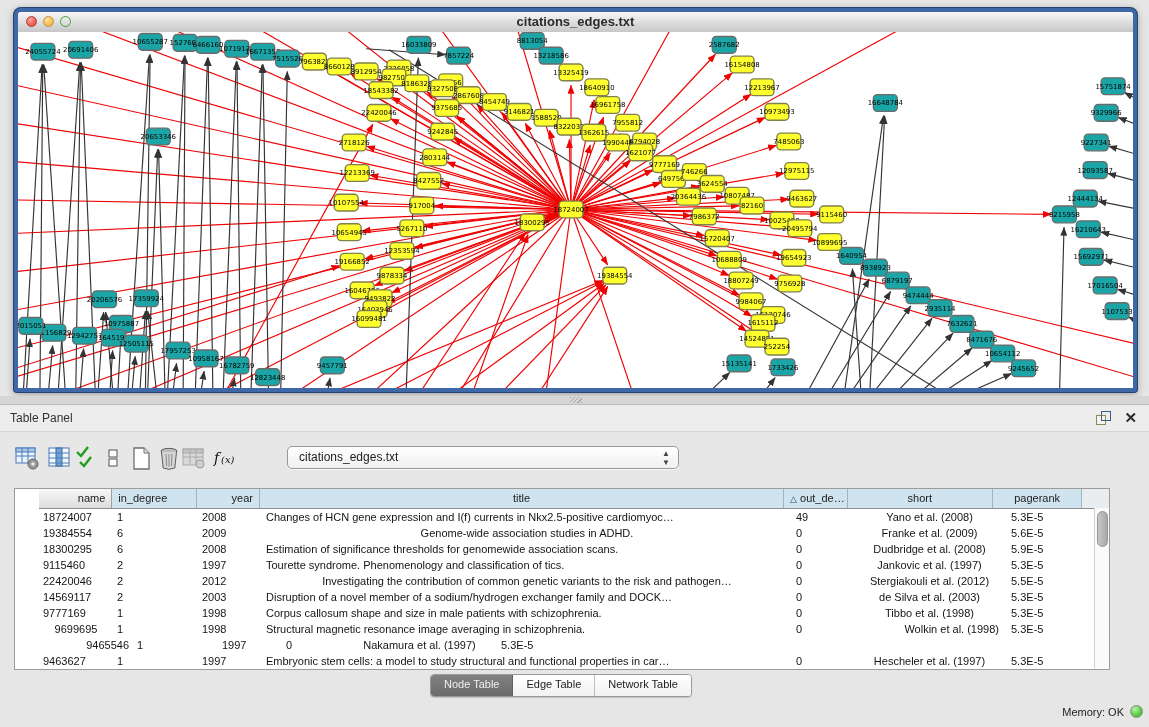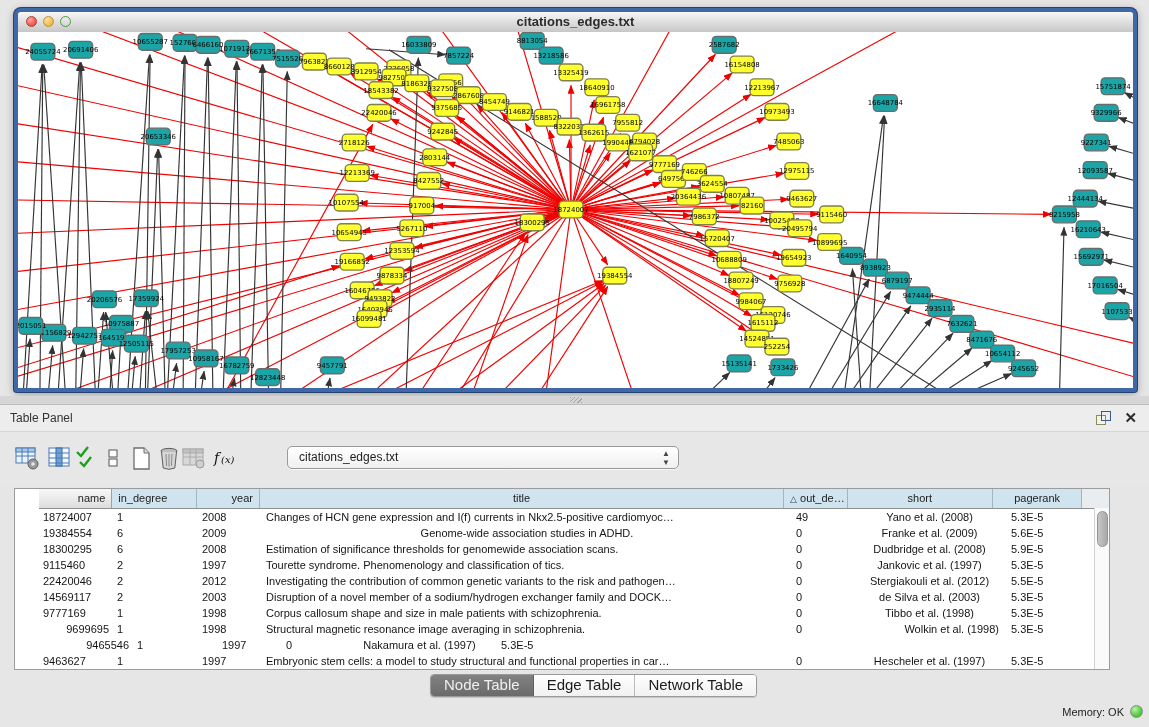--- a/index.html
+++ b/index.html
@@ -55,21 +55,21 @@
   .rows{position:relative;}
   .tr{display:flex;height:16px;font-size:11px;color:#141414;cursor:default;}
   .td{box-sizing:border-box;white-space:nowrap;overflow:hidden;line-height:16px;padding:0 4px;}
   .vscroll{position:absolute;right:0;top:19px;width:15px;height:161px;background:#fafafa;border-left:1px solid #d2d2d2;box-sizing:border-box;}
   .vthumb{position:absolute;left:2px;top:3px;width:9px;height:34px;border-radius:6px;
     background:linear-gradient(90deg,#c6c6c6,#a9a9a9);border:1px solid #949494;}
 
   
   .tabbar{position:absolute;left:430px;top:674px;height:21px;display:flex;border:1px solid #999;
     border-radius:4px;overflow:hidden;background:#fff;box-shadow:0 1px 1px rgba(0,0,0,.15);}
-  .tab{padding:0 13px;line-height:19px;font-size:15px;color:#1c1c1c;
+  .tab{padding:0 13px;line-height:19px;font-size:11px;color:#1c1c1c;
     background:linear-gradient(#ffffff,#f1f1f1);border-right:1px solid #bcbcbc;cursor:pointer;white-space:nowrap;}
   .tab:last-child{border-right:none;}
   .tab.sel{background:linear-gradient(#828282,#6a6a6a);color:#f0f0f0;border-right:1px solid #5f5f5f;}
 
   
   .statusbar{position:absolute;left:16px;bottom:0;width:100%;height:27px;}
   .mem{position:absolute;right:22px;top:5px;display:flex;align-items:center;gap:6px;font-size:11px;color:#222;}
   .led{width:13px;height:13px;border-radius:50%;box-sizing:border-box;
     background:radial-gradient(circle at 35% 30%,#bdf0ab,#55cb3e 60%,#3fae2c);border:1px solid #8a8a8a;}
 </style>
@@ -882,21 +882,21 @@
           <div class="td" style="width: 64px; text-align: left;">1997</div>
           <div class="td" style="width: 530px; text-align: left;">Tourette syndrome. Phenomenology and classification of tics.</div>
           <div class="td" style="width: 64px; text-align: left;">0</div>
           <div class="td" style="width: 147px; text-align: center;">Jankovic et al. (1997)</div>
           <div class="td" style="width: 90px; text-align: left; padding-left: 8px;">5.3E-5</div>
         </div>
         <div class="tr">
           <div class="td" style="width: 74px; text-align: left;">22420046</div>
           <div class="td" style="width: 85px; text-align: left;">2</div>
           <div class="td" style="width: 64px; text-align: left;">2012</div>
-          <div class="td" style="width: 530px; text-align: left;">Investigating the contribution of common genetic variants to the risk and pathogen…</div>
+          <div class="td" style="width: 530px; text-align: center;">Investigating the contribution of common genetic variants to the risk and pathogen…</div>
           <div class="td" style="width: 64px; text-align: left;">0</div>
           <div class="td" style="width: 147px; text-align: center;">Stergiakouli et al. (2012)</div>
           <div class="td" style="width: 90px; text-align: left; padding-left: 8px;">5.5E-5</div>
         </div>
         <div class="tr">
           <div class="td" style="width: 74px; text-align: left;">14569117</div>
           <div class="td" style="width: 85px; text-align: left;">2</div>
           <div class="td" style="width: 64px; text-align: left;">2003</div>
           <div class="td" style="width: 530px; text-align: left;">Disruption of a novel member of a sodium/hydrogen exchanger family and DOCK…</div>
           <div class="td" style="width: 64px; text-align: left;">0</div>
@@ -906,21 +906,21 @@
         <div class="tr">
           <div class="td" style="width: 74px; text-align: left;">9777169</div>
           <div class="td" style="width: 85px; text-align: left;">1</div>
           <div class="td" style="width: 64px; text-align: left;">1998</div>
           <div class="td" style="width: 530px; text-align: left;">Corpus callosum shape and size in male patients with schizophrenia.</div>
           <div class="td" style="width: 64px; text-align: left;">0</div>
           <div class="td" style="width: 147px; text-align: center;">Tibbo et al. (1998)</div>
           <div class="td" style="width: 90px; text-align: left; padding-left: 8px;">5.3E-5</div>
         </div>
         <div class="tr">
-          <div class="td" style="width: 74px; text-align: right;">9699695</div>
+          <div class="td" style="width: 74px; text-align: center;">9699695</div>
           <div class="td" style="width: 85px; text-align: left;">1</div>
           <div class="td" style="width: 64px; text-align: left;">1998</div>
           <div class="td" style="width: 530px; text-align: left;">Structural magnetic resonance image averaging in schizophrenia.</div>
           <div class="td" style="width: 64px; text-align: left;">0</div>
           <div class="td" style="width: 147px; text-align: right;">Wolkin et al. (1998)</div>
           <div class="td" style="width: 90px; text-align: left; padding-left: 8px;">5.3E-5</div>
         </div>
         <div class="tr">
           <div class="td" style="width: 74px; text-align: right; margin-left: 20px;">9465546</div>
           <div class="td" style="width: 85px; text-align: left;">1</div>

